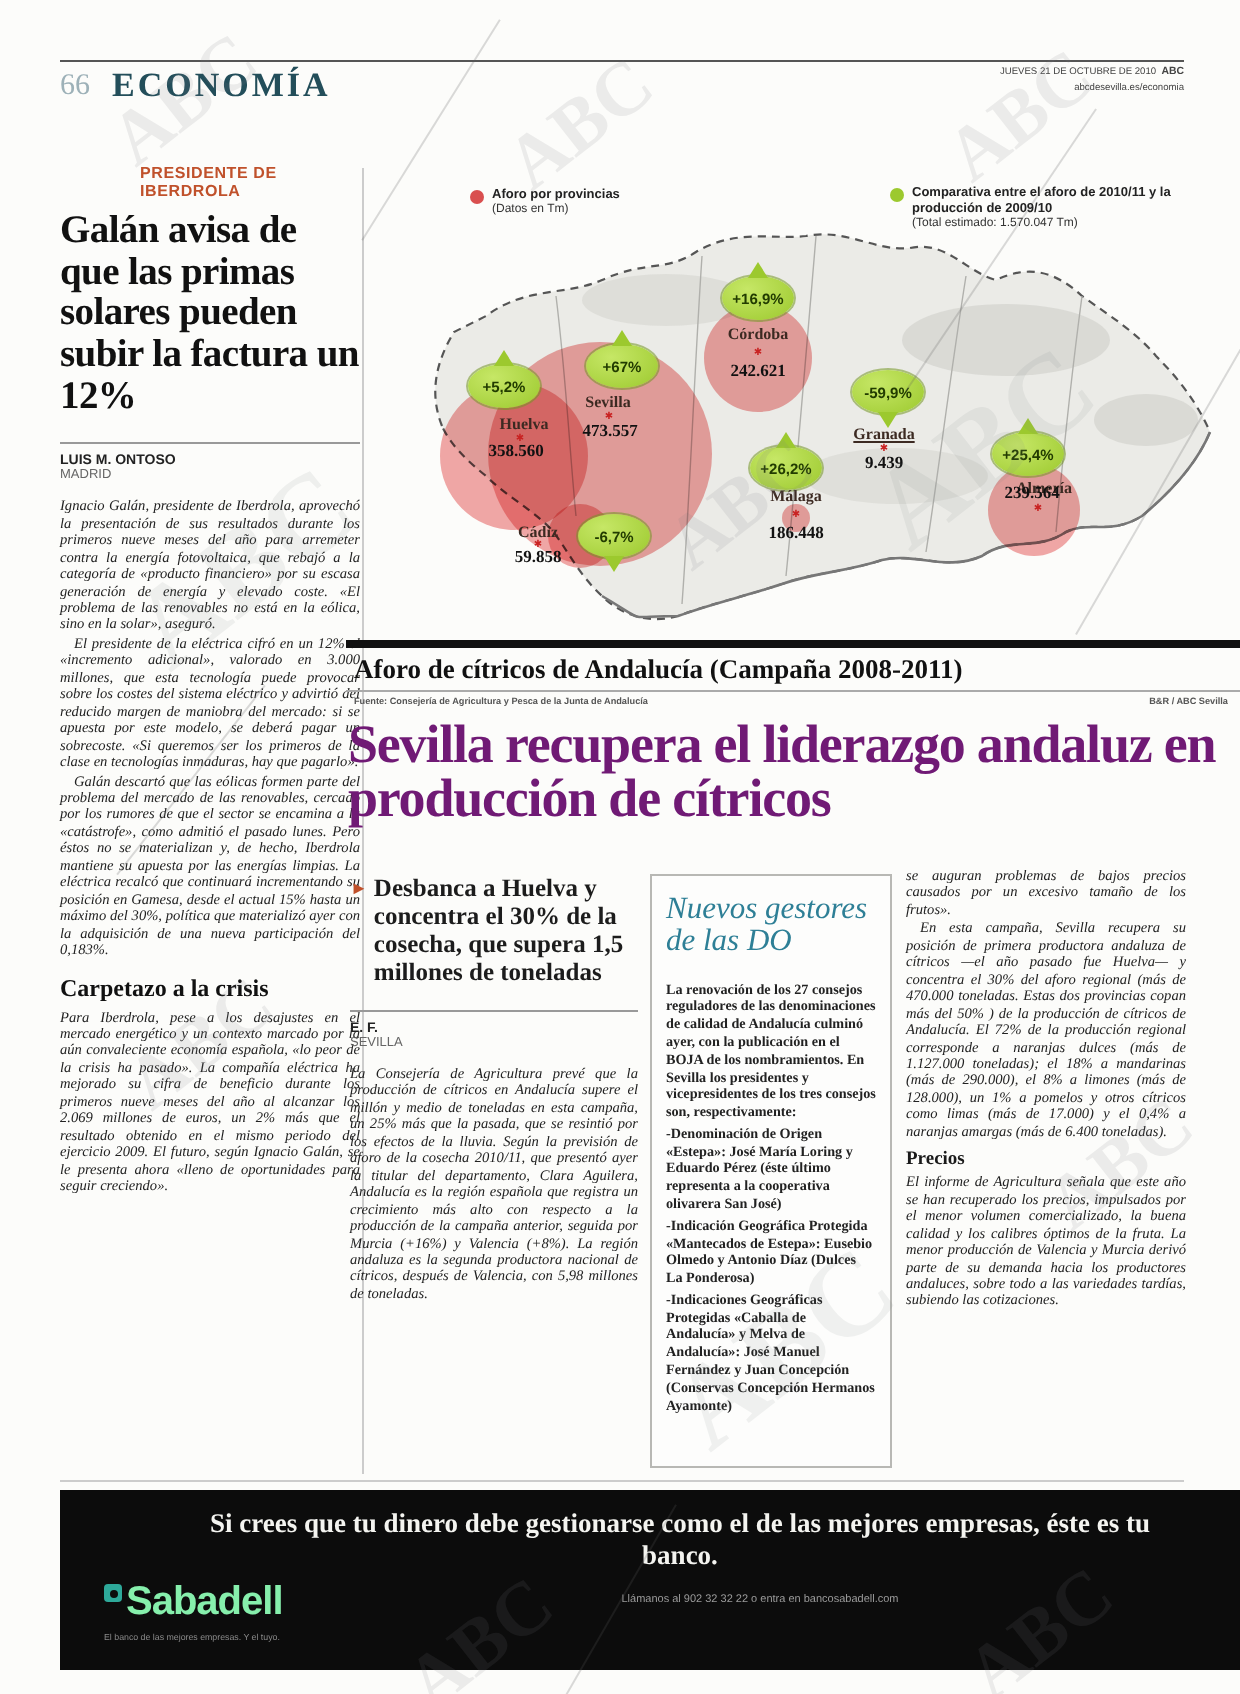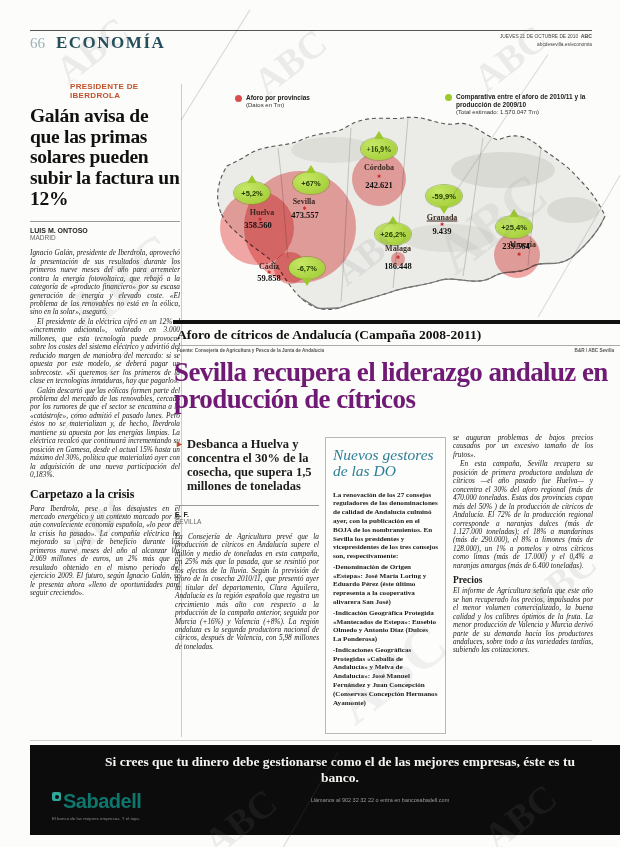--- a/index.html
+++ b/index.html
@@ -80,21 +80,21 @@
   
   .ad{position:absolute;left:30px;top:745px;width:620px;height:90px;background:#0c0c0c;color:#fff;}
   .ad-line1{margin:9px auto 0;width:500px;text-align:center;
             font:bold 13.5px "Liberation Serif",serif;line-height:1.15;color:#f4f4f0;}
   .ad-line2{margin:1px auto 0;width:540px;text-align:center;
             font:bold 13.5px "Liberation Serif",serif;color:#3fc4ae;}
   .ad-logo{position:absolute;left:22px;bottom:24px;display:flex;align-items:flex-start;gap:2px;}
   .ad-logo-sq{width:9px;height:9px;background:#2ea99a;border-radius:2px;position:relative;margin-top:1px;}
   .ad-logo-sq::after{content:"";position:absolute;left:2.5px;top:2.5px;width:4px;height:4px;
                      border-radius:50%;background:#0c0c0c;}
-  .ad-logo-text{font:bold 20px "Liberation Sans",sans-serif;color:#0f766e;letter-spacing:-.5px;line-height:1;}
+  .ad-logo-text{font:bold 20px "Liberation Sans",sans-serif;color:#86efac;letter-spacing:-.5px;line-height:1;}
   .ad-tagline{position:absolute;left:22px;bottom:14px;font:4.4px "Liberation Sans",sans-serif;color:#8a8a8a;}
   .ad-contact{position:absolute;left:190px;bottom:32px;width:320px;text-align:center;
               font:5.5px "Liberation Sans",sans-serif;color:#9a9a9a;}
 </style>
 </head>
 <body>
 
 <div class="page">
 
   <div class="wm" style="left:52px;top:28px">ABC</div>
@@ -175,21 +175,21 @@
         <div class="badge up" style="left: 69px; top: 105px;">+5,2%</div>
         <div class="prov-name" style="left: 79px; top: 124px;">Huelva</div>
         <div class="city-star" style="left: 77px; top: 130.5px;">✱</div>
         <div class="prov-value" style="left: 75px; top: 137px;">358.560</div>
         <div class="prov-circle" style="left: 61px; top: 83px; height: 112px; width: 112px;"></div>
         <div class="badge up" style="left: 128px; top: 95px;">+67%</div>
         <div class="prov-name" style="left: 121px; top: 113px;">Sevilla</div>
         <div class="city-star" style="left: 121.5px; top: 120px;">✱</div>
         <div class="prov-value" style="left: 122px; top: 127px;">473.557</div>
         <div class="prov-circle" style="left: 169px; top: 64px; height: 54px; width: 54px;"></div>
-        <div class="badge up" style="left: 196px; top: 61px; font-family: Liberation Serif, serif;">+16,9%</div>
+        <div class="badge up" style="left: 196px; top: 61px;">+16,9%</div>
         <div class="prov-name" style="left: 196px; top: 79px;">Córdoba</div>
         <div class="city-star" style="left: 196px; top: 88px;">✱</div>
         <div class="prov-value" style="left: 196px; top: 97px;">242.621</div>
         <div class="prov-circle" style="left: 91px; top: 164px; height: 32px; width: 32px;"></div>
         <div class="badge down" style="left: 124px; top: 180px;">-6,7%</div>
         <div class="prov-name" style="left: 86px; top: 178px;">Cádiz</div>
         <div class="city-star" style="left: 86px; top: 184px;">✱</div>
         <div class="prov-value" style="left: 86px; top: 190px;">59.858</div>
         <div class="prov-circle" style="left: 208px; top: 164px; height: 14px; width: 14px;"></div>
         <div class="badge up" style="left: 210px; top: 146px;">+26,2%</div>

